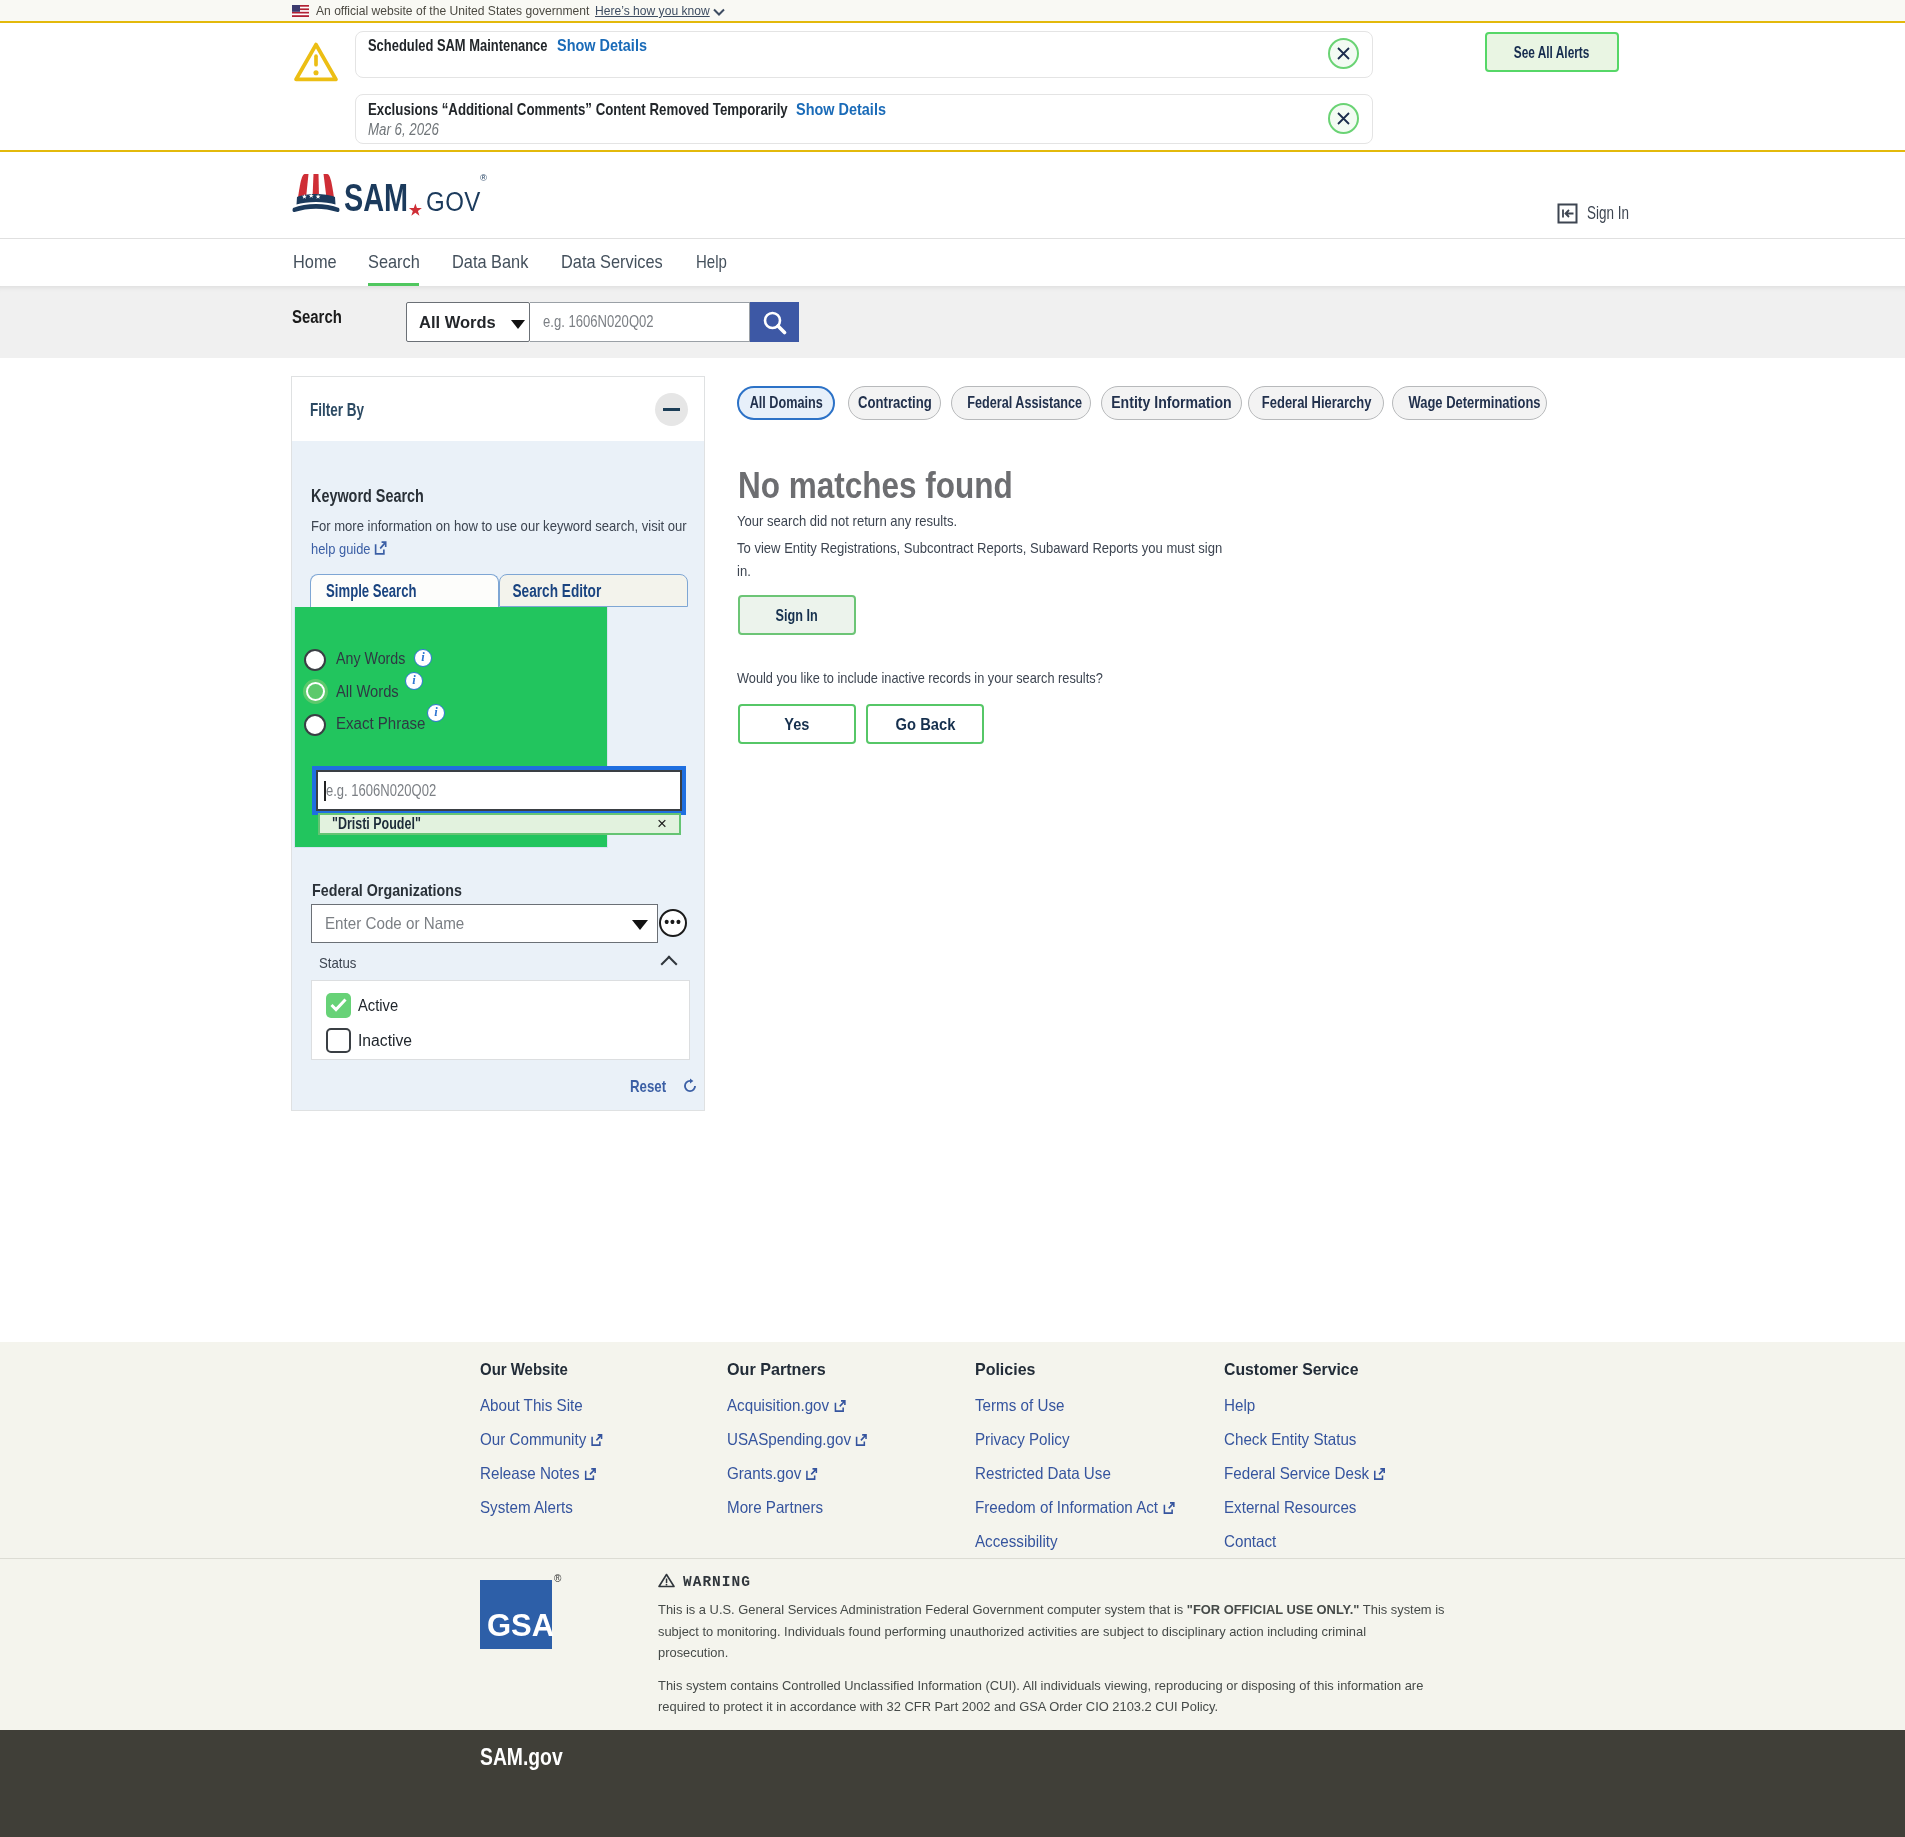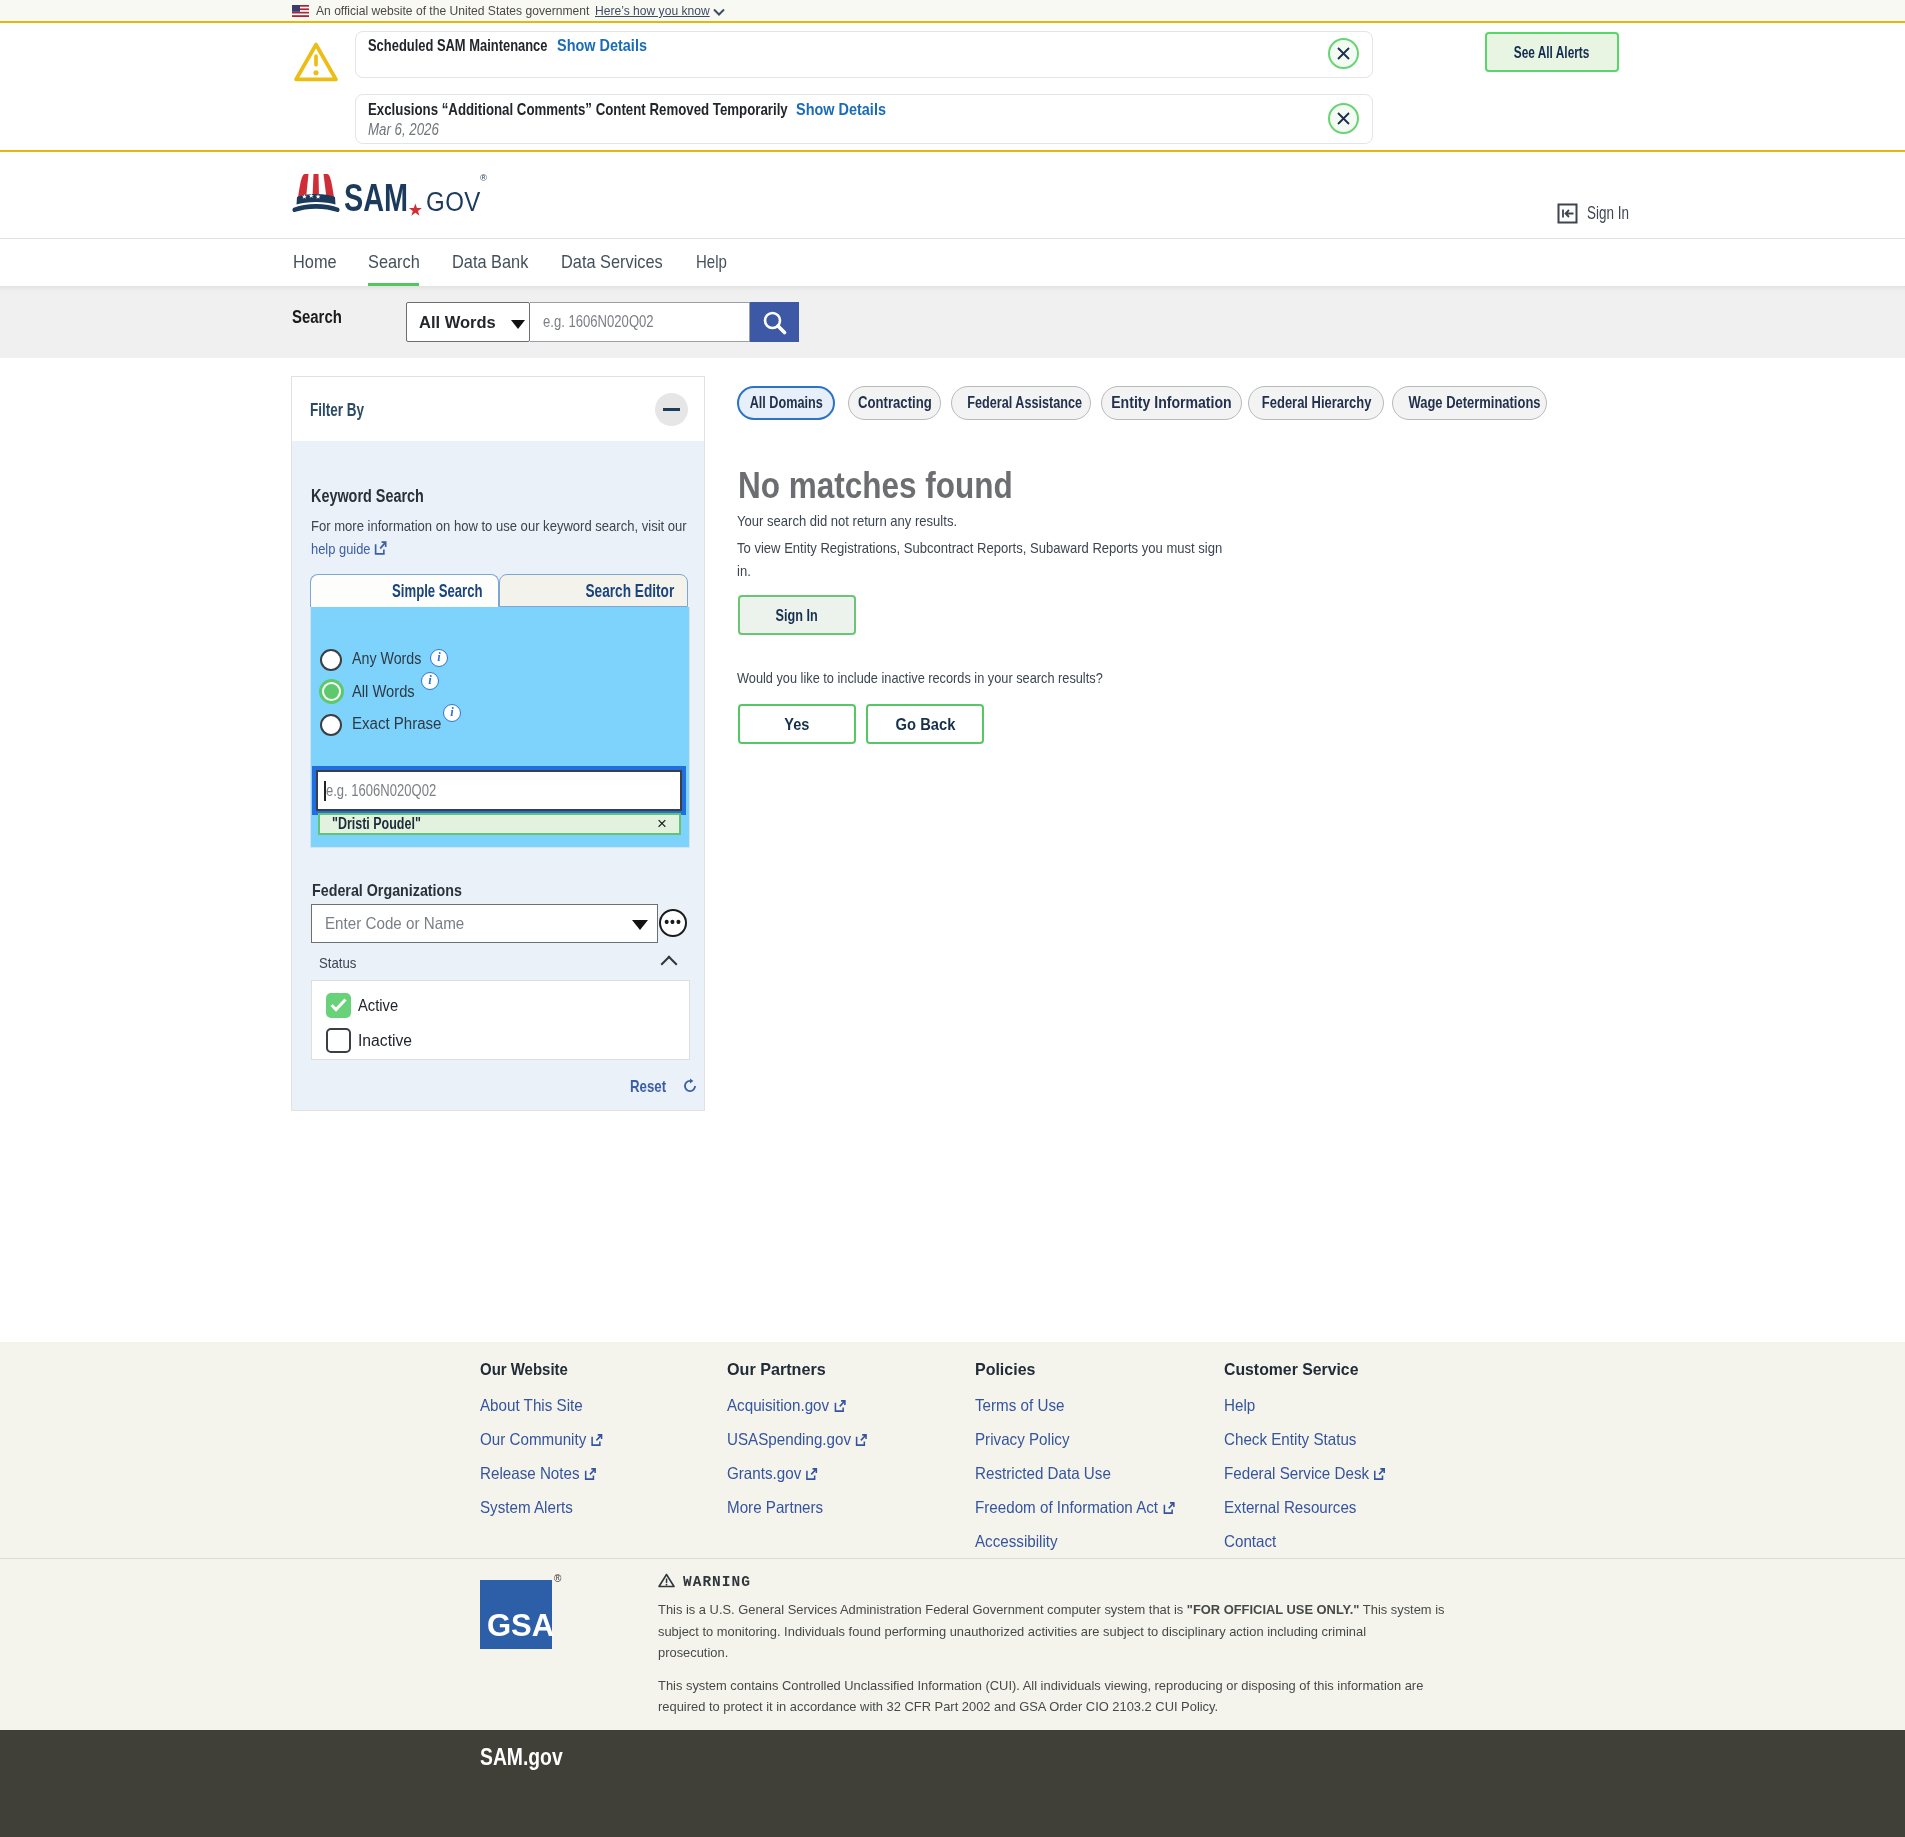--- a/index.html
+++ b/index.html
@@ -52,24 +52,24 @@
 #fpanel .phead { position:absolute; left:0; top:0; width:100%; height:64px; background:#fff; }
 #fpanel .phead .tt { position:absolute; left:18px; top:23px; font-size:18px; font-weight:bold; color:#2c4a63; }
 #fpanel .minus { position:absolute; left:363px; top:16px; width:33px; height:33px; border-radius:50%; background:#e6e6e6; }
 #fpanel .minus div { width:17px; height:3px; background:#1c3e57; margin:15px 0 0 8px; }
 .kwh { position:absolute; left:19px; top:109px; font-size:18px; font-weight:bold; color:#2a3138; }
 .kwp { position:absolute; left:19px; top:137px; font-size:15px; color:#3d4551; line-height:23px; }
 .kwp a { color:#3b5fa5; }
 
 
 #tabs { position:absolute; left:18px; top:197px; width:378px; height:33px; }
-.tab { position:absolute; top:0; height:33px; width:189px; text-align:right; font-size:17.5px; font-weight:bold; color:#1a4480; line-height:33px; border:1px solid #7ea6d4; border-radius:8px 8px 0 0; }
+.tab { position:absolute; top:0; height:33px; width:189px; text-align:left; font-size:17.5px; font-weight:bold; color:#1a4480; line-height:33px; border:1px solid #7ea6d4; border-radius:8px 8px 0 0; }
 .tab.on  { left:0; background:#fdfdfb; border-bottom:none; }
 .tab.off { left:189px; background:#f3f3ec; }
-#tabpanel { position:absolute; left:18px; top:230px; width:380px; height:241px; background:#7dd3fc; border:1px solid #d7e3f1; border-top:none; }
+#tabpanel { position:absolute; left:2px; top:230px; width:314px; height:241px; background:#22c55e; border:1px solid #d7e3f1; border-top:none; }
 
 
 .radio { position:absolute; width:22px; height:22px; border-radius:50%; border:2.5px solid #3a3f44; background:#fff; }
 .radio.sel { width:25px; height:25px; border:3.5px solid #5dc96c; }
 .radio.sel::after { content:""; position:absolute; left:1.5px; top:1.5px; width:15px; height:15px; background:#5dc96c; border-radius:50%; }
 .rlbl { position:absolute; font-size:16px; color:#2f3943; }
 .info { position:absolute; width:18px; height:18px; border-radius:50%; border:1.8px solid #2f76d2; color:#2f76d2; font-family:"Liberation Serif", serif; font-style:italic; font-weight:bold; font-size:12.5px; text-align:center; line-height:14px; background:#fff; }
 
 
 #kwinput { position:absolute; left:20px; top:389px; width:374px; height:49px; border:4px solid #1f6fe0; }

